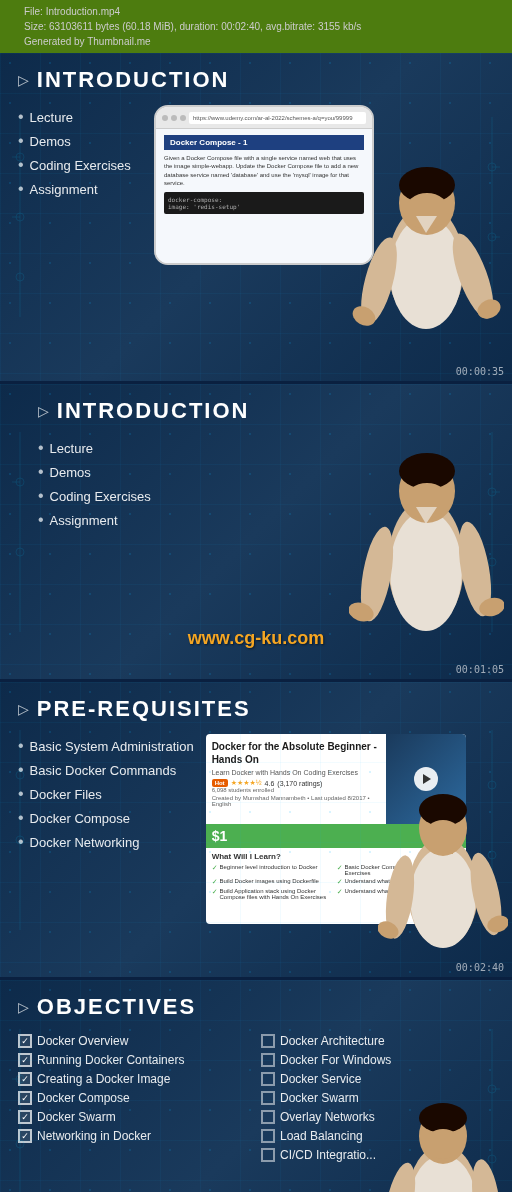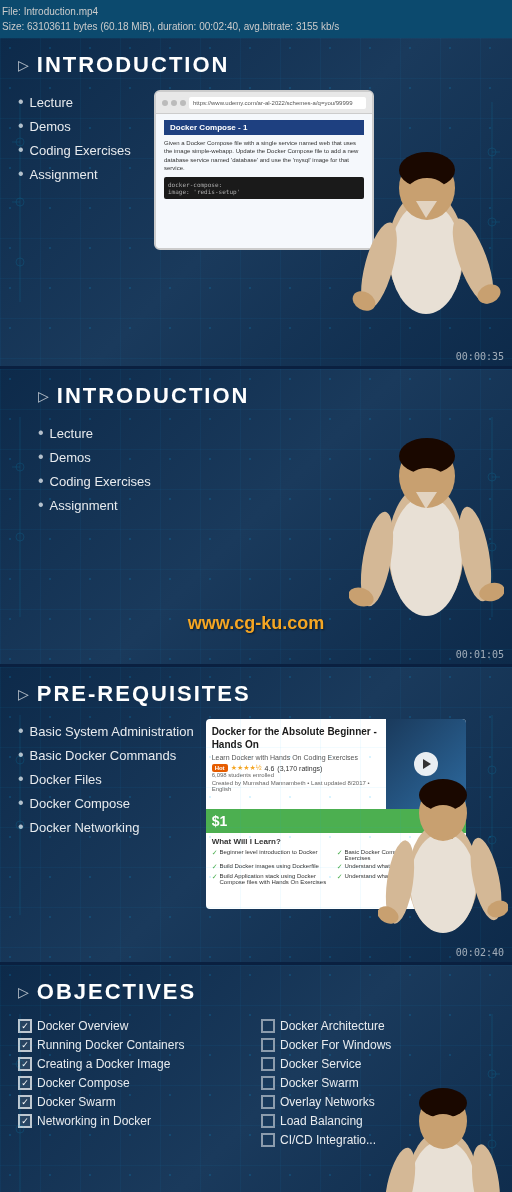--- a/index.html
+++ b/index.html
@@ -4,24 +4,24 @@
   <style>
     * { margin: 0; padding: 0; box-sizing: border-box; }
     body {
       width: 512px;
       font-family: Arial, sans-serif;
       background: #1a1a2e;
       color: white;
     }
 
     .file-info {
-      background: #0c4a6e;
+      background: #4d7c0f;
       color: #ccc;
       font-size: 10px;
-      padding: 4px 2px;
+      padding: 4px 24px;
       line-height: 1.5;
     }
 
     .section {
       position: relative;
       width: 512px;
       overflow: hidden;
     }
 
     
@@ -89,21 +89,21 @@
 
     .bullet-list li::before {
       content: '•';
       color: rgba(255,255,255,0.7);
       font-size: 16px;
     }
 
     .slide-preview {
       background: white;
       border: 2px solid #ccc;
-      border-radius: 6px;
+      border-radius: 14px;
       width: 220px;
       height: 160px;
       flex-shrink: 0;
       overflow: hidden;
       position: relative;
     }
 
     .slide-browser-bar {
       background: #e8e8e8;
       height: 22px;
@@ -384,20 +384,21 @@
       right: 10px;
       bottom: 20px;
     }
   </style>
 </head>
 <body>
 
 <div class="file-info">
   <div>File: Introduction.mp4</div>
   <div>Size: 63103611 bytes (60.18 MiB), duration: 00:02:40, avg.bitrate: 3155 kb/s</div>
+  <div>Generated by Thumbnail.me</div>
 </div>
 
 <div class="section section-1 circuit-bg">
 
   <svg class="circuit-left" viewBox="0 0 24 200">
     <line x1="12" y1="0" x2="12" y2="200" stroke="rgba(0,200,255,0.4)" stroke-width="1"></line>
     <circle cx="12" cy="40" r="4" fill="none" stroke="rgba(0,200,255,0.4)" stroke-width="1"></circle>
     <circle cx="12" cy="100" r="4" fill="none" stroke="rgba(0,200,255,0.4)" stroke-width="1"></circle>
     <line x1="12" y1="40" x2="4" y2="40" stroke="rgba(0,200,255,0.4)" stroke-width="1"></line>
     <line x1="12" y1="100" x2="4" y2="100" stroke="rgba(0,200,255,0.4)" stroke-width="1"></line>

